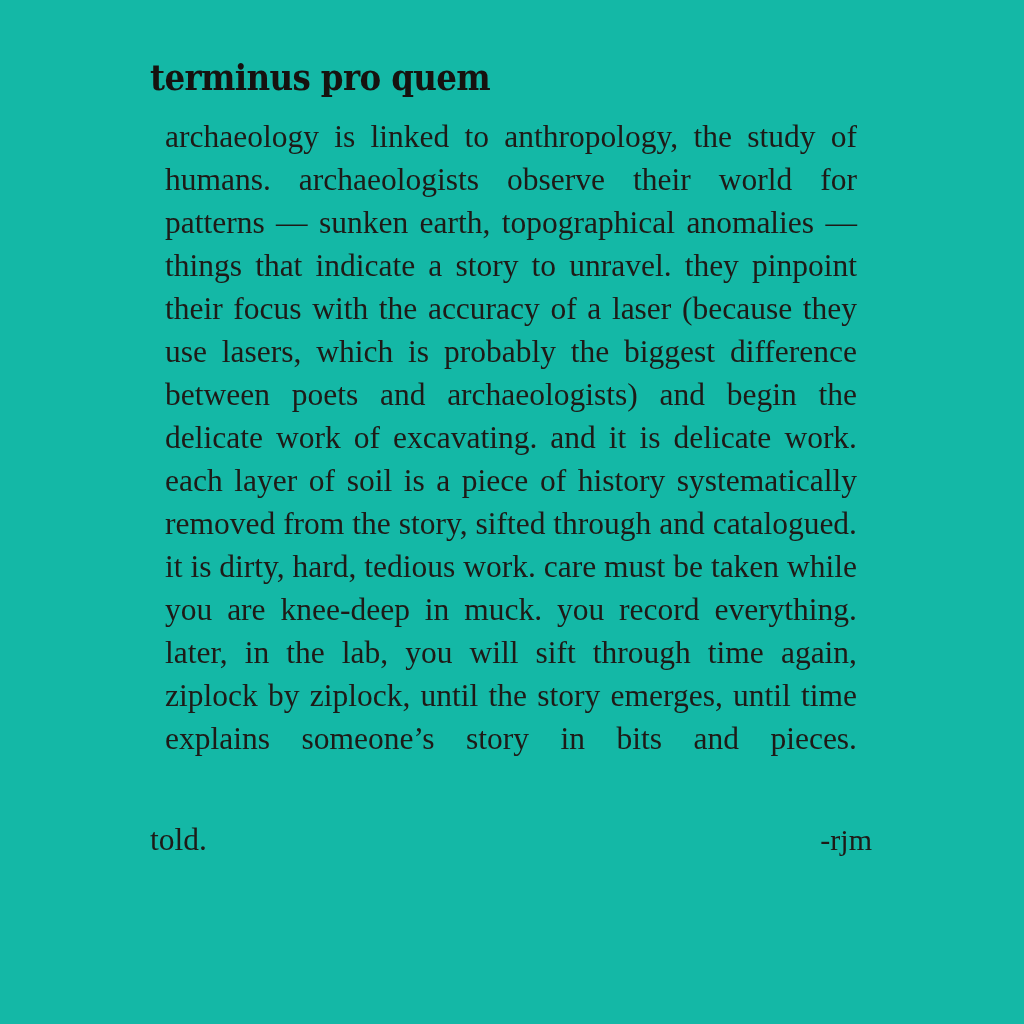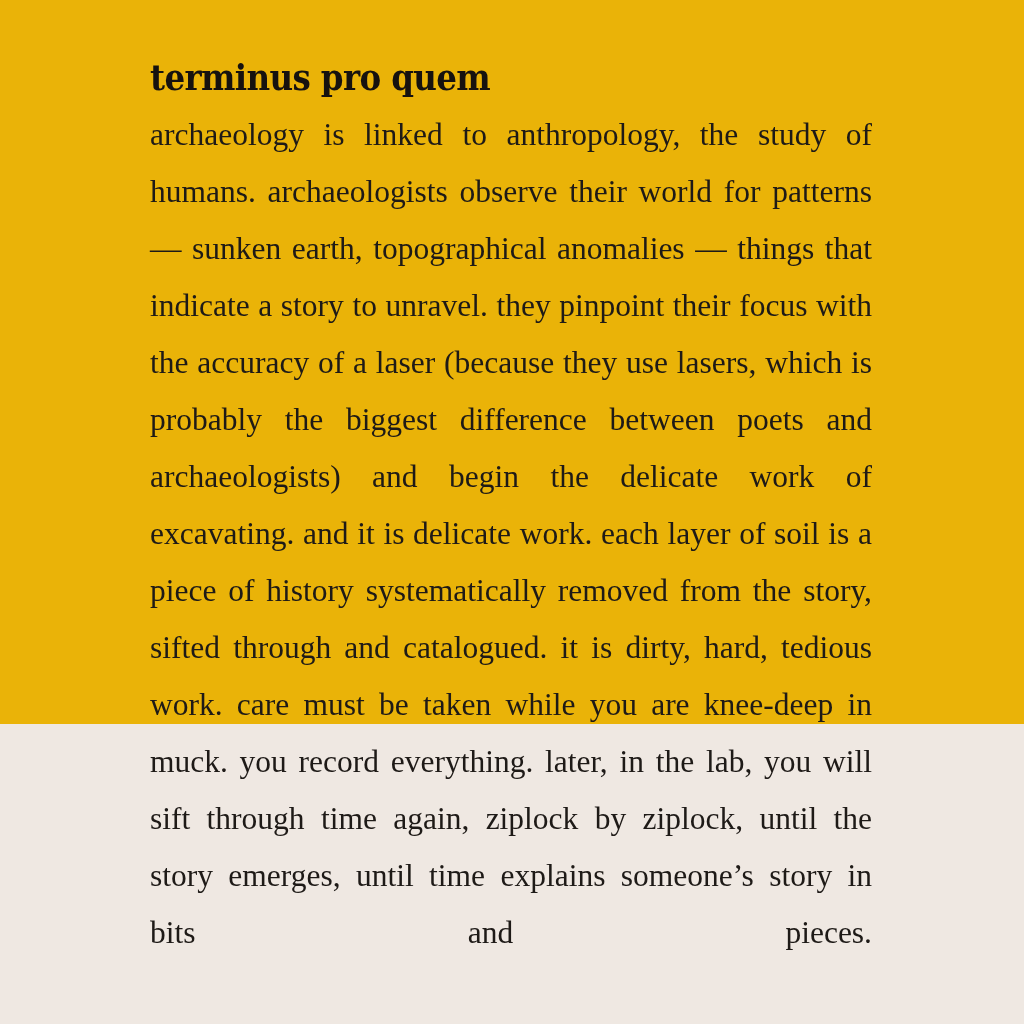--- a/index.html
+++ b/index.html
@@ -10,22 +10,22 @@
     width: 1024px;
     height: 1024px;
     background: #efe8e2;
     font-family: "Liberation Serif", "DejaVu Serif", serif;
     overflow: hidden;
   }
 
   .page {
     position: relative;
     width: 1024px;
-    height: 724px;
-    background: #eab308;
+    height: 1024px;
+    background: #14b8a6;
     box-sizing: border-box;
     text-decoration: underline;
   }
 
   .content {
     position: absolute;
     left: 150px;
     top: 56px;
     width: 722px;
   }
@@ -39,25 +39,25 @@
     color: #16120f;
     margin: 0 0 6px 0;
     white-space: nowrap;
     transform: scaleX(0.93);
     transform-origin: left center;
   }
 
   .poem-body {
     font-family: "Liberation Serif", "DejaVu Serif", serif;
     font-size: 31.5px;
-    line-height: 57px;
+    line-height: 43px;
     color: #1e1a17;
     text-align: justify;
     text-justify: inter-word;
-    margin: 0;
+    margin: 15px;
     -webkit-hyphens: none;
     hyphens: none;
   }
 
   .poem-body.stanza-2 {
     margin-top: 43px;
   }
 
   
   .poem-body::after {

